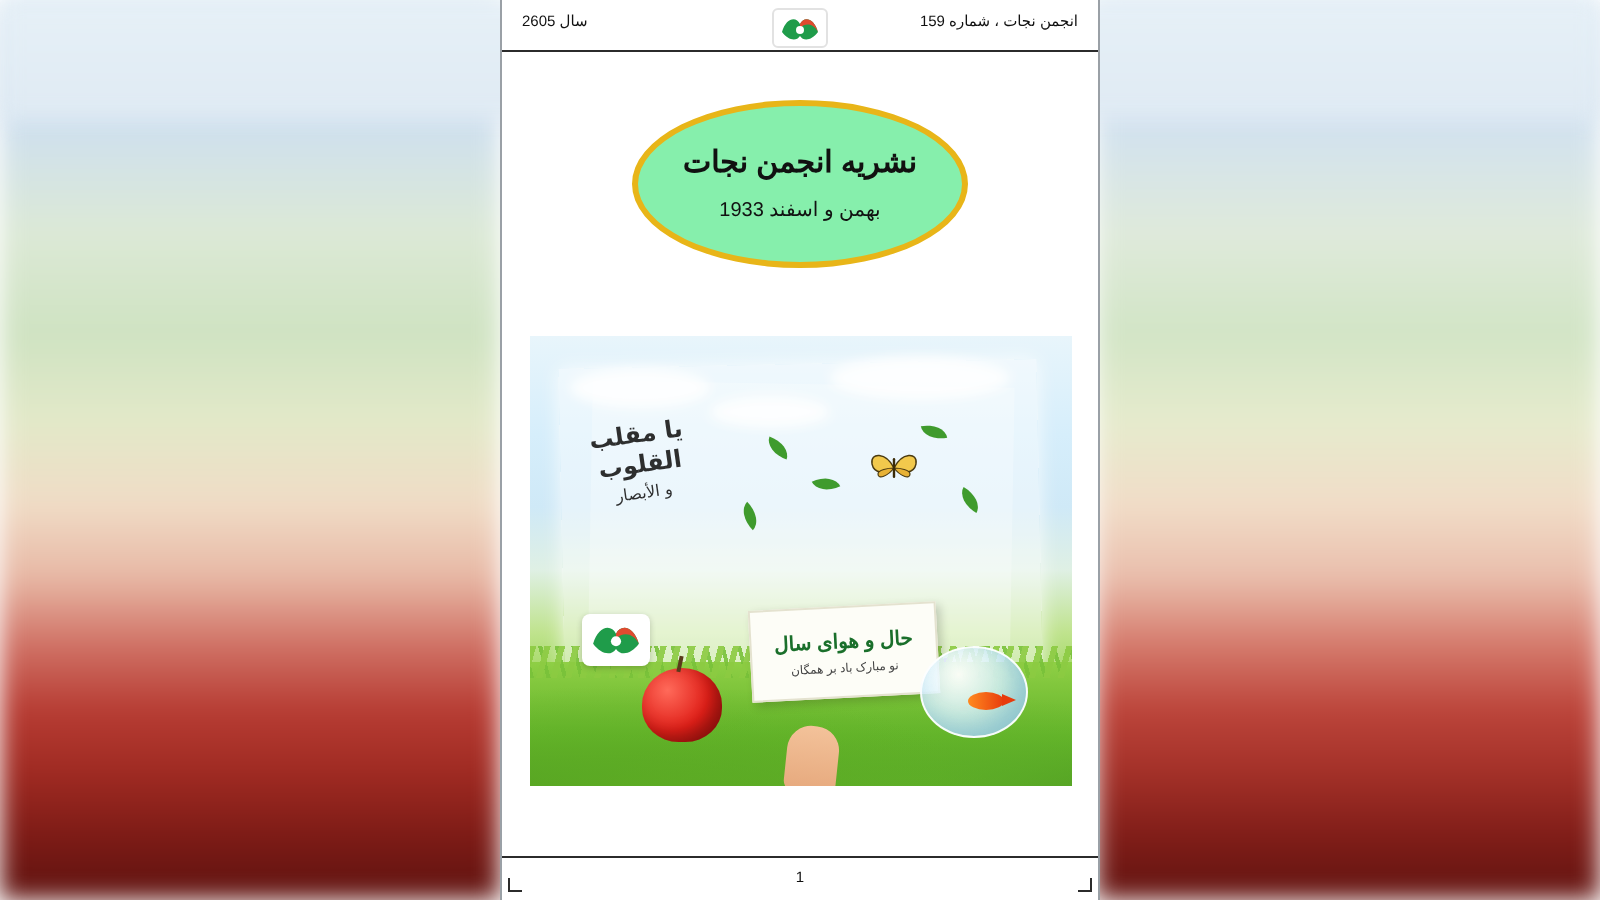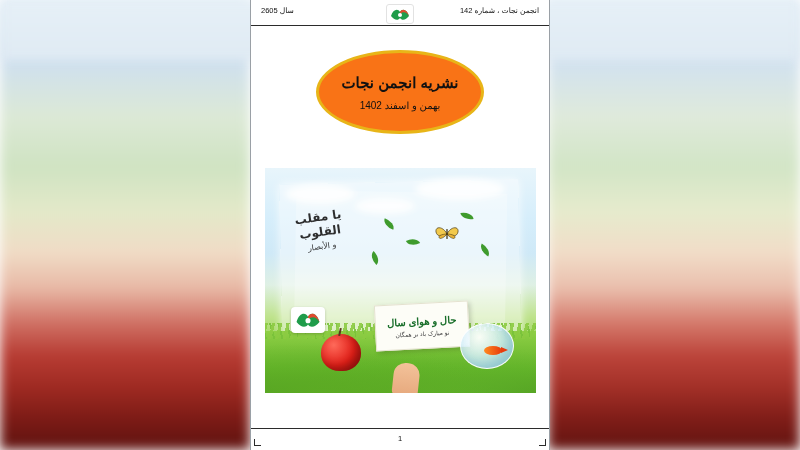--- a/index.html
+++ b/index.html
@@ -126,21 +126,21 @@
   
   .title-ellipse {
     position: absolute;
     left: 50%;
     transform: translateX(-50%);
     top: 50px;
     width: 162px;
     height: 78px;
     border: 3px solid #e8b518;
     border-radius: 50%;
-    background: #f97316;
+    background: #86efac;
     display: flex;
     flex-direction: column;
     align-items: center;
     justify-content: center;
     direction: rtl;
   }
   .title-main {
     font-size: 15px;
     font-weight: bold;
     color: #111;
@@ -386,34 +386,34 @@
 
 <div class="stage">
 
   <div class="bg-left"></div>
   <div class="bg-right"></div>
   <div class="bg-top"></div>
 
   <div class="page">
 
     <div class="page-header">
-      <div class="hdr-right">انجمن نجات ، شماره 142</div>
+      <div class="hdr-right">انجمن نجات ، شماره 159</div>
       <div class="hdr-left">سال 2605</div>
       <div class="hdr-logo">
         <svg width="22" height="15" viewBox="0 0 22 15" xmlns="http://www.w3.org/2000/svg">
           <path d="M2 9 C4 2, 9 1, 11 5 C13 1, 18 2, 20 9 C17 13, 13 14, 11 11 C9 14, 5 13, 2 9 Z" fill="#1f9c4a"></path>
           <path d="M11 5 C13 1, 18 2, 20 9 C18 5, 14 4, 11 7 Z" fill="#e04a2f"></path>
           <circle cx="11" cy="8" r="2" fill="#ffffff"></circle>
         </svg>
       </div>
     </div>
 
     <div class="title-ellipse">
       <div class="title-main">نشریه انجمن نجات</div>
-      <div class="title-sub">بهمن و اسفند 1402</div>
+      <div class="title-sub">بهمن و اسفند 1933</div>
     </div>
 
     <div class="cover">
 
       <div class="cloud" style="left:20px; top:16px; width:70px; height:20px;"></div>
       <div class="cloud" style="left:150px; top:10px; width:90px; height:22px;"></div>
       <div class="cloud" style="left:90px; top:30px; width:60px; height:16px;"></div>
 
       <div class="cover-frame"></div>
       <div class="cover-frame2"></div>

